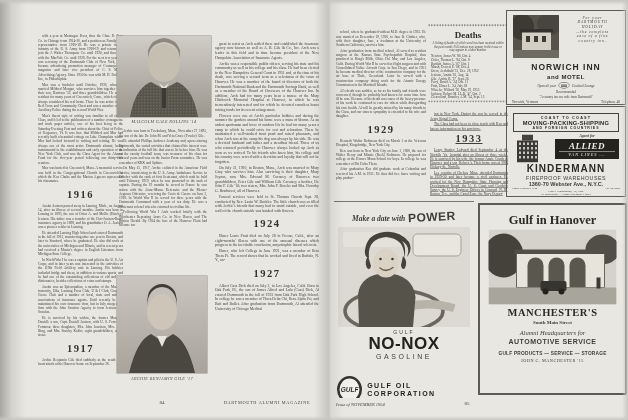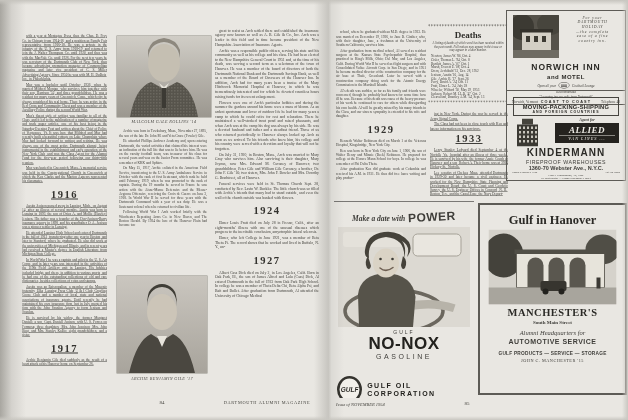--- a/index.html
+++ b/index.html
@@ -92,21 +92,21 @@
   .mc-l2{font-family:"Liberation Sans",sans-serif;font-weight:bold;font-size:14px;letter-spacing:1px;text-align:center;}
   .mc-l3{font-family:"Liberation Sans",sans-serif;font-weight:bold;font-size:9.5px;letter-spacing:.5px;
          text-align:center;margin-top:11px;}
   .mc-l4{font-size:8.5px;letter-spacing:1px;text-align:center;margin-top:4px;}
 </style>
 </head>
 <body>
 
 <div class="scan">
 
-  <div class="col" id="lc1" style="left:22px;top:34px;width:85px;height:362px;text-decoration:underline;">
+  <div class="col" id="lc1" style="left:38px;top:34px;width:85px;height:362px;">
     <div class="s50 bt">
       <div>
 
       <p>with a year at Montague Press, then the Chas. D. Frey Co. in Chicago from 1914-16, and a position as Family Fair representative from 1916-18. He was a private in the infantry of the U. S. Army from 1918-19, and returned to join the J. Walter Thompson Co. until 1920, and then was with the MacVale Co. until 1926. For the next few years he was secretary of the Dartmouth Club of New York, then became advertising promotion manager of Cosmopolitan magazine and later vice president of C. S. Miller Advertising Agency. Since 1950 he was with M. H. DuBois, Inc., in Philadelphia.</p>
           <p>Mac was a bachelor until October, 1936, when he married Mildred Morgan, who survives him together with their son, Harrison '52, and three grandchildren. He was a resident for many years of Greenwich, Conn., which city he always considered his real home. There he was active in the Red Cross and Community Chest and was a member of the Auxiliary Police during the second World War.</p>
           <p>Mac's fluent style of writing was familiar to all of the Class, and it led to the publication of a number of magazine and trade paper articles, one of his best being in the Saturday Evening Post and written about the Chief of Police of Vergennes, Vt. It was here that Mildred and Mac had recently built a beautiful cottage on Lake Champlain where Mac had looked forward to writing and retiring. He was always one of the most active Dartmouth alumni, being instrumental in the establishment and early operation of the New York Club, and was the Class Agent for the Alumni Fund for the five-year period following our thirty-fifth reunion.</p>
           <p>Mac was buried in Greenwich, Mass. A memorial service was held in the Congregational Church in Greenwich at which the Ken Clarks and the Marion Agnews represented his classmates.</p>
         </div>
       <h3 class="yr">1916</h3>
       <div>
@@ -176,21 +176,21 @@
       <path d="M40 60 L45 71 L50 60 Z" fill="#e8e5dd"></path>
     </svg>
   </div>
   <div class="tw" style="left:103px;top:376px;width:118px;">
     <div class="s50 capline">ARCHIE BENJAMIN GILE '17</div>
   </div>
   <div class="tw" style="left:117px;top:399px;width:90px;">
     <div class="s50 pgno">84</div>
   </div>
 
-  <div class="col" id="lc3" style="left:215px;top:28px;width:104px;height:366px;">
+  <div class="col" id="lc3" style="left:215px;top:41px;width:104px;height:366px;">
     <div class="s50 bt">
       <div>
 
       <p>great to resist as Arch settled there and established the insurance agency now known so well as A. B. Gile &amp; Co., Inc. Arch was a leader in this field and in time became president of the New Hampshire Association of Insurance Agents.</p>
           <p>Archie was a responsible public citizen, serving his state and his community as well as his college and his class. He had been elected to the New Hampshire General Court in 1951 and, at the time of his death, was serving a second term as a selectman of the town of Hanover. He was a member of the board of directors of both the Dartmouth National Bank and the Dartmouth Savings Bank, as well as a member of the Board of Overseers of the Hanover Inn. In addition, Arch had for many years been a trustee of the Mary Hitchcock Memorial Hospital at Hanover, in which he was tremendously interested and for which he devoted countless hours raising funds for its recent enlargement.</p>
           <p>Flowers were one of Arch's particular hobbies and during the summer the gardens around his home were a mass of bloom. As an ardent sportsman and lover of outdoor life he had for many years a camp to which he could retire for rest and relaxation. There he maintained a well-stocked trout pond and raised pheasants, and when Arch was at the camp his dog was always by his side. He was a devoted husband and father and a steadfast friend. Those of us who returned periodically to Hanover always looked up Arch as soon as we arrived. To his friends who knew him, his college and his country were served with a devotion and loyalty that will not be forgotten.</p>
           <p>On July 31, 1920, in Boston, Mass., Arch was married to Mary Gray who survives him. Also surviving is their daughter, Mary Joyous, now Mrs. Edward M. Cavaney of Hanover; two grandchildren, Peter Gile and William Gile Cavaney; a brother, Dr. John F. Gile '16; two sisters, Mrs. John F. Bowler and Mrs. Dorothy G. Bradstreet, all of Hanover.</p>
           <p>Funeral services were held in St. Thomas Church Sept. 28, conducted by Rev. Lavin W. Buckler. The little church was so filled with Archie's friends that many had to stand outside, and even the wall of the church outside was banked with flowers.</p>
         </div>
       <h3 class="yr">1924</h3>
@@ -362,21 +362,21 @@
       </svg>
       <div class="mc-name">MANCHESTER'S</div>
       <div class="mc-street">South Main Street</div>
       <div class="mc-l1">Alumni Headquarters for</div>
       <div class="mc-l2">AUTOMOTIVE SERVICE</div>
       <div class="mc-l3">GULF PRODUCTS — SERVICE — STORAGE</div>
       <div class="mc-l4">JOHN C. MANCHESTER '15</div>
     </div>
   </div>
 
-  <div class="adbox" style="left:506px;top:90px;width:118px;height:89px;">
+  <div class="adbox" style="left:506px;top:106px;width:118px;height:89px;">
     <div class="s50" style="height:178px;">
       <div class="kd-inner">
         <div class="kd-coast">COAST TO COAST</div>
         <div class="kd-moving">MOVING-PACKING-SHIPPING</div>
         <div class="kd-foreign">AND FOREIGN COUNTRIES</div>
       </div>
       <div class="kd-mid">
         <svg width="58" height="56" viewBox="0 0 58 56" style="position:absolute;left:12px;top:2px;">
           <rect x="18" y="0" width="22" height="12" fill="#45433c"></rect>
           <rect x="8" y="12" width="42" height="44" fill="#3b3933"></rect>

